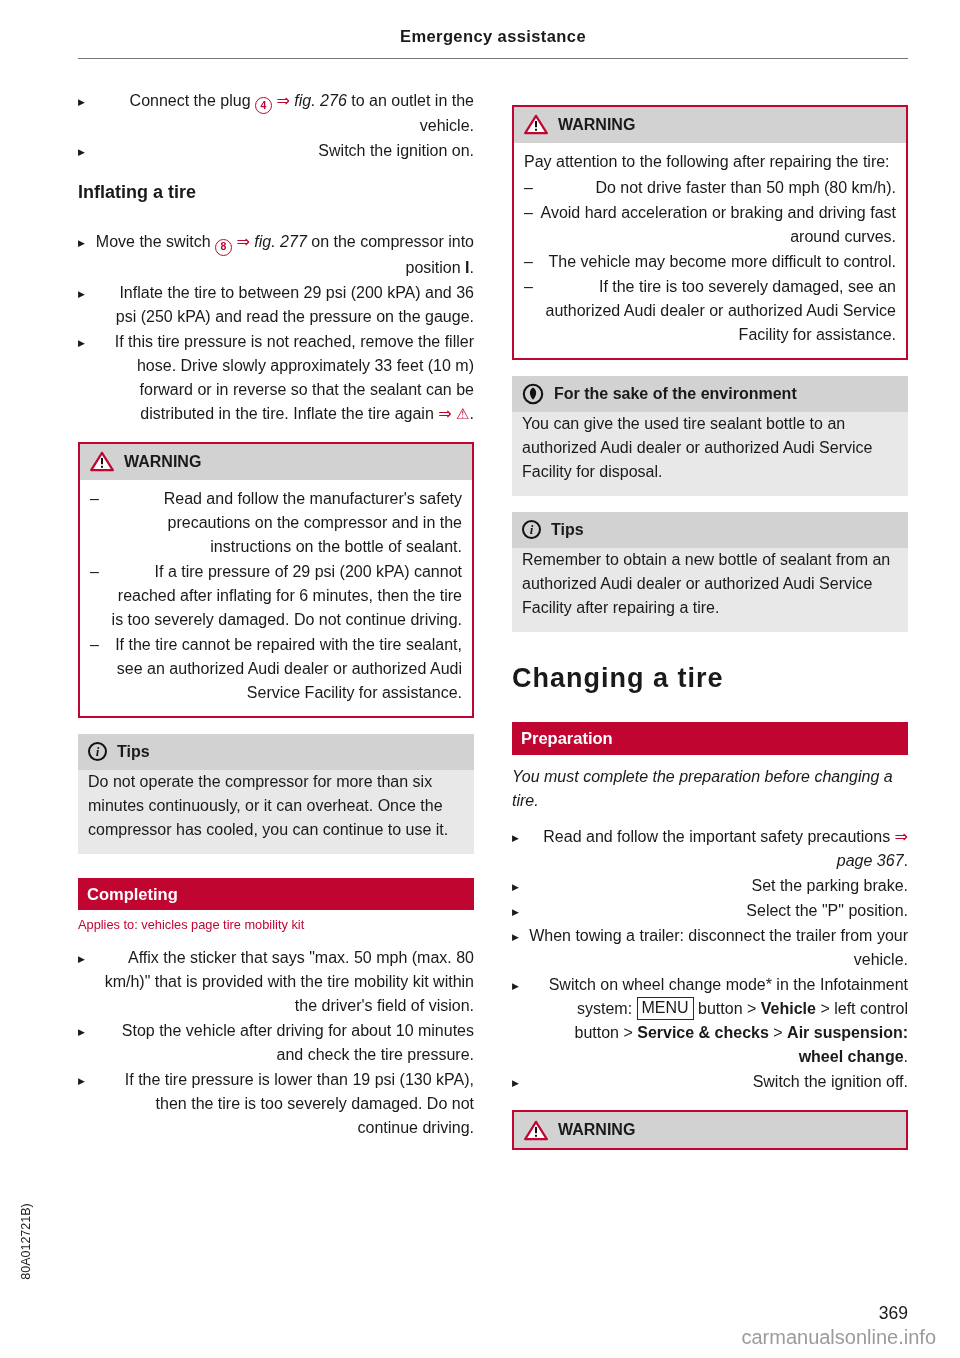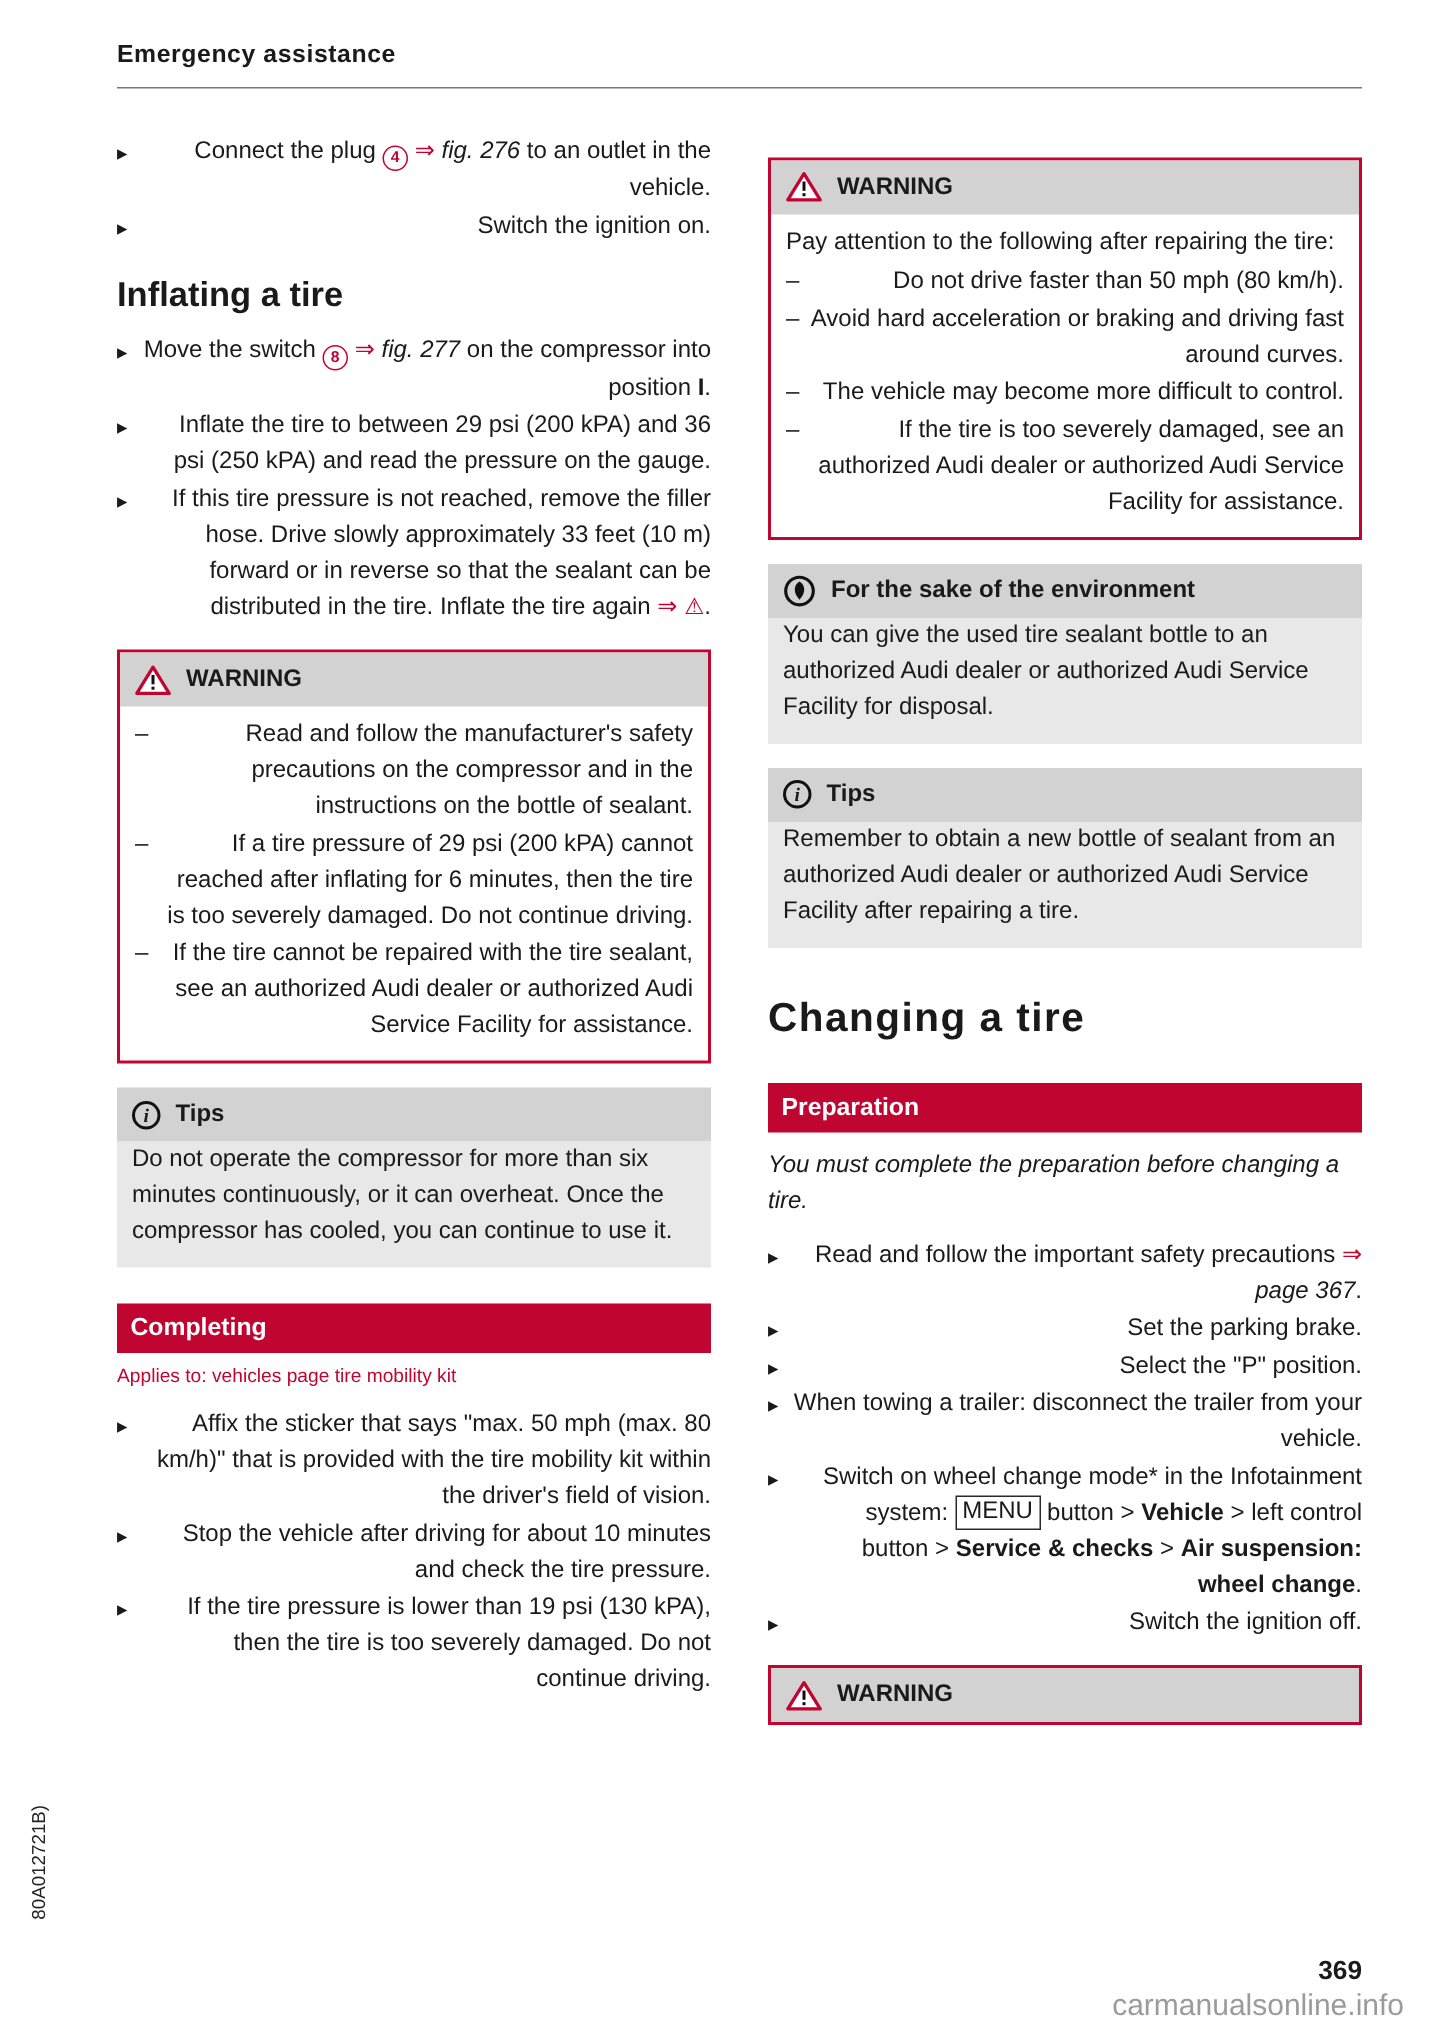--- a/index.html
+++ b/index.html
@@ -12,27 +12,27 @@
   *{box-sizing:border-box;}
   html,body{margin:0;padding:0;}
   body{
     width:960px;height:1358px;position:relative;overflow:hidden;
     background:#fff;color:var(--text);
     font-family:"Liberation Sans","DejaVu Sans",sans-serif;
     font-size:16px;line-height:1.5;
   }
   .page{padding:24px 52px 0 78px;}
   .header-title{
-    text-align:left;font-weight:bold;font-size:16.5px;letter-spacing:.4px;
+    text-align:center;font-weight:bold;font-size:16.5px;letter-spacing:.4px;
     padding-bottom:9px;border-bottom:1.5px solid #777;
   }
   .columns{display:flex;gap:38px;margin-top:30px;}
   .col{flex:1;min-width:0;}
 
-  .subheading{font-size:23px;font-weight:bold;margin:16px 0 8px;}
+  .subheading{font-size:18px;font-weight:bold;margin:16px 0 24px;}
   .big-heading{font-size:27px;font-weight:bold;letter-spacing:1px;margin:26px 0 8px;}
 
   .bullets,.dashes{margin:0;}
   .li{display:flex;align-items:flex-start;margin-bottom:1px;}
   .marker{display:block;}
   .m-bullet{flex:0 0 17px;font-size:9px;padding-top:7px;}
   .m-dash{flex:0 0 15px;}
   .li-body{flex:1;min-width:0;text-align:right;}
 
   .seg-b{font-weight:bold;}
@@ -70,21 +70,21 @@
   }
   .info-i{font-family:"Liberation Serif","DejaVu Serif",serif;font-weight:bold;font-style:italic;font-size:13px;line-height:1;}
 
   .banner{
     background:var(--accent-red);color:#fff;font-weight:bold;font-size:16.5px;
     padding:4px 9px;margin:24px 0 5px;
   }
   .applies{color:var(--accent-red);font-size:12.8px;margin:0 0 12px;}
   .lead{font-style:italic;margin:10px 0 12px;}
 
-  .page-num{position:absolute;right:52px;bottom:32px;font-weight:bold;font-size:17.5px;}
+  .page-num{position:absolute;right:52px;bottom:32px;font-weight:normal;font-size:17.5px;}
   .watermark{position:absolute;right:24px;bottom:6px;font-size:20px;color:var(--watermark-gray);text-align:right;}
   .side-code{
     position:absolute;left:36px;bottom:78px;transform:rotate(-90deg);
     transform-origin:0 100%;font-size:12.5px;white-space:nowrap;color:#222;
   }
 </style>
 </head>
 <body>
 
 <div class="page">

